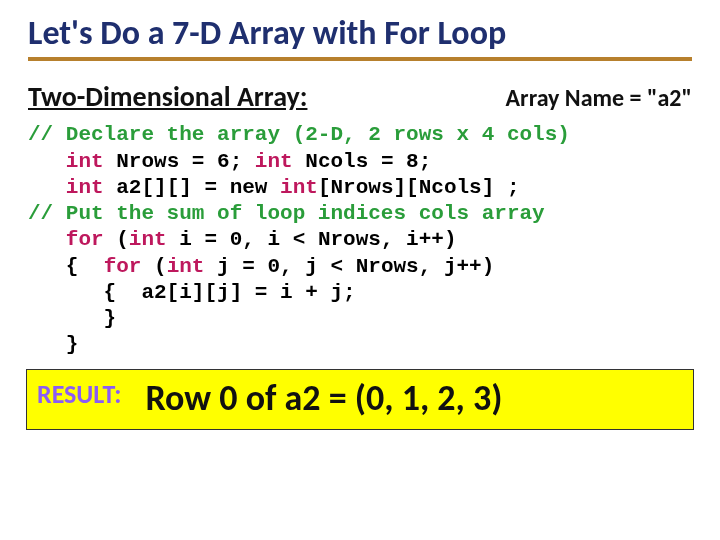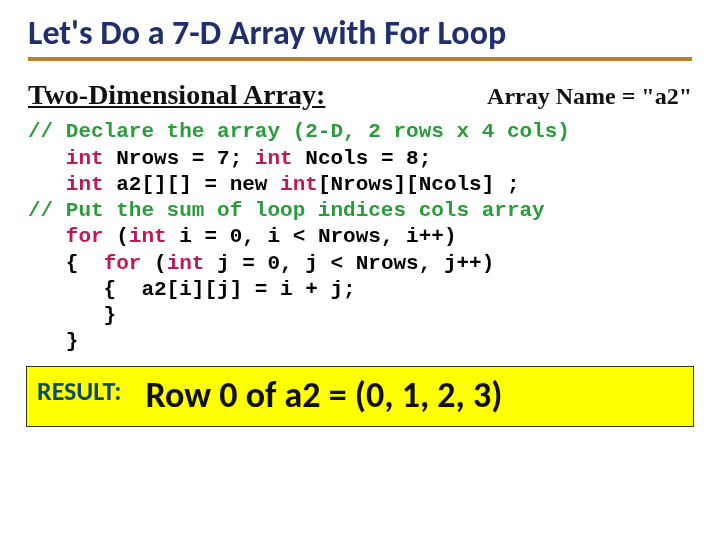--- a/index.html
+++ b/index.html
@@ -27,21 +27,20 @@
   .rule {
     border: none;
     border-top: 4px solid #b7802d;
     margin: 4px 0 18px 0;
   }
   .subhead-row {
     display: flex;
     align-items: baseline;
     justify-content: space-between;
     margin-bottom: 8px;
-    font-family: Liberation Serif, serif;
   }
   .subhead {
     font-size: 28px;
     font-weight: 700;
     text-decoration: underline;
     color: #111;
   }
   .arrname {
     font-size: 24px;
     font-weight: 700;
@@ -62,21 +61,21 @@
     border: 1.5px solid #333;
     padding: 6px 10px 8px 10px;
     margin: 4px -2px 0 -2px;
     display: flex;
     align-items: flex-start;
     gap: 24px;
   }
   .resultlabel {
     font-size: 26px;
     font-weight: 700;
-    color: #0c4a6e;
+    color: #8b5cf6;
     padding-top: 2px;
   }
   .resultrows {
     font-size: 36px;
     font-weight: 700;
     color: #111;
     line-height: 1.25;
   }
 </style>
 </head>
@@ -89,21 +88,21 @@
   </h1>
 
   <hr class="rule">
 
   <div class="subhead-row">
     <span class="subhead">Two-Dimensional Array:</span>
     <span class="arrname">Array Name = "a2"</span>
   </div>
 
   <div class="codeblock"><span class="cmt">// Declare the array (2-D, 2 rows x 4 cols)</span>
-<span class="kw">   int</span><span> Nrows = 7; </span><span class="kw">int</span><span> Ncols = 8;</span>
+<span class="kw">   int</span><span> Nrows = 6; </span><span class="kw">int</span><span> Ncols = 8;</span>
 <span class="kw">   int</span><span> a2[][] = new </span><span class="kw">int</span><span>[Nrows][Ncols] ;</span>
 <span class="cmt">// Put the sum of loop indices cols array</span>
 <span class="kw">   for</span><span> (</span><span class="kw">int</span><span> i = 0, i &lt; Nrows, i++)</span>
 <span>   {  </span><span class="kw">for</span><span> (</span><span class="kw">int</span><span> j = 0, j &lt; Nrows, j++)</span>
 <span>      {  a2[i][j] = i + j;</span>
 <span>      }</span>
 <span>   }</span></div>
 
   <div class="resultbox">
     <div class="resultlabel">RESULT:</div>

